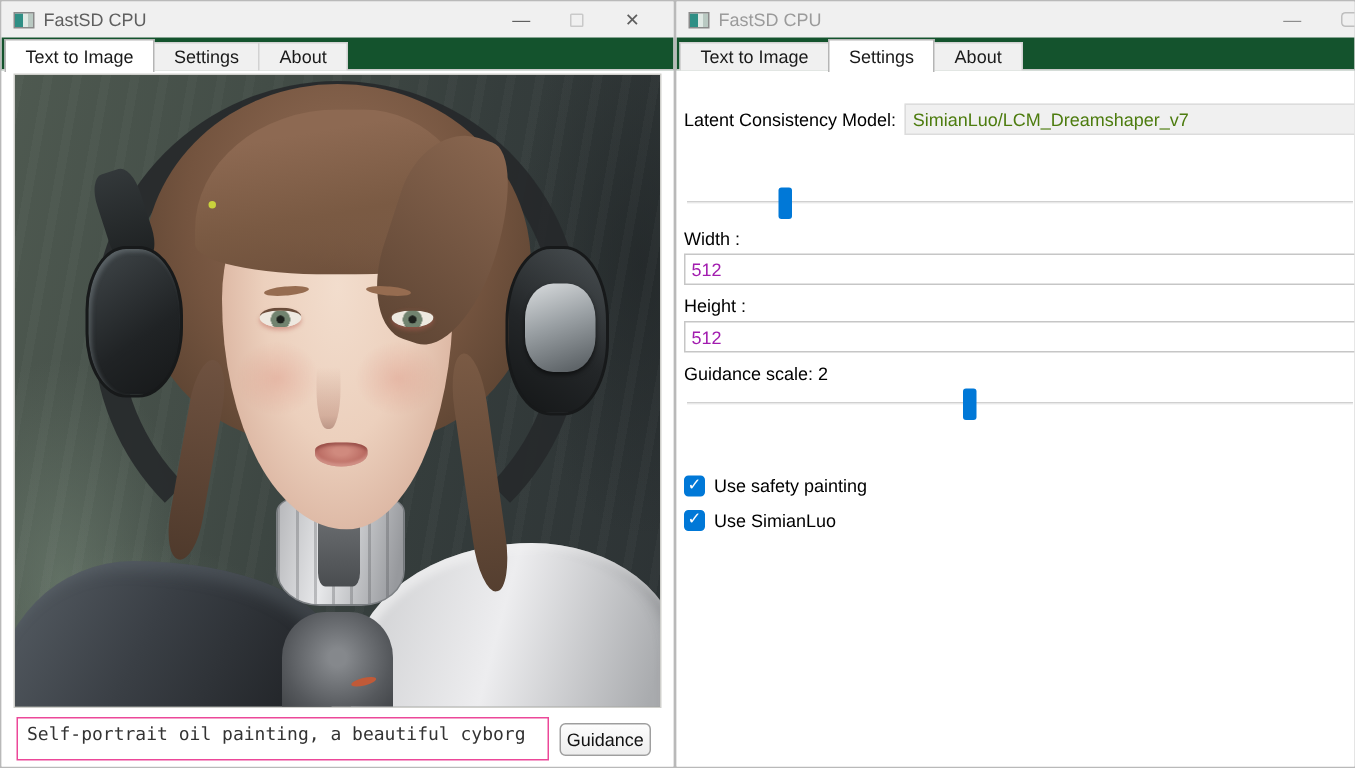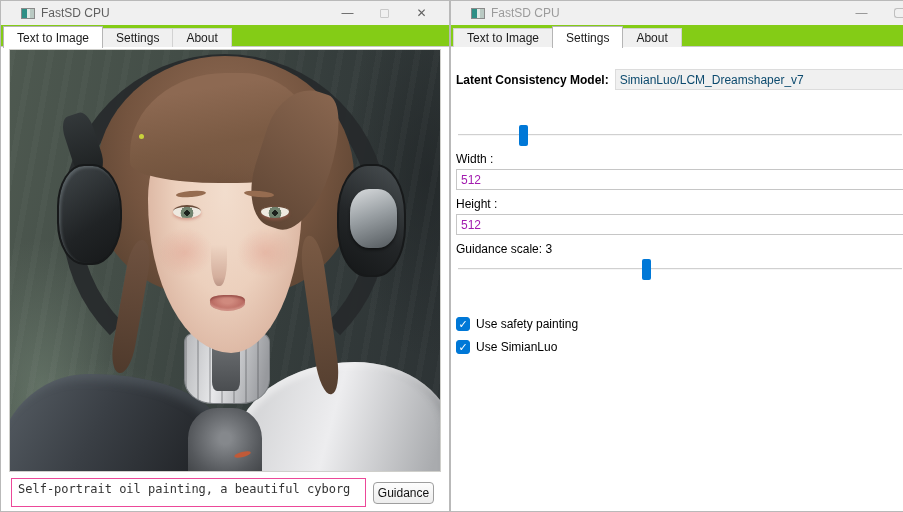--- a/index.html
+++ b/index.html
@@ -3,34 +3,34 @@
 <meta charset="utf-8">
 <style>
   * { box-sizing: border-box; margin: 0; padding: 0; }
   html,body { width: 903px; height: 512px; overflow: hidden; background: #fff;
     font-family: "Liberation Sans", sans-serif; font-size: 12px; color: #000; }
   .window { position: absolute; top: 0; height: 512px; background: #fff; border: 1px solid #b9b9b9; overflow: hidden; }
   #left-window  { left: 0; width: 450px; }
   #right-window { left: 450px; width: 454px; }
 
   
-  .titlebar { height: 24px; background: #f0f0f0; display: flex; align-items: center; padding-left: 20px; position: relative; }
+  .titlebar { height: 24px; background: #f0f0f0; display: flex; align-items: center; padding-left: 8px; position: relative; }
   .app-icon { width: 14px; height: 11px; border: 1px solid #8a8a8a; background: linear-gradient(90deg,#2f8f85 0 45%, #dfe9e4 45% 70%, #b9c9c2 70%); margin-right: 6px; flex: 0 0 auto; }
   .win-title { font-size: 12px; color: #5f5f5f; }
   #right-window .win-title { color: #9b9b9b; }
   .caption-buttons { position: absolute; right: 9px; top: 0; height: 24px; display: flex; }
   .cap-btn { width: 37px; height: 24px; display: flex; align-items: center; justify-content: center;
     color: #5f5f5f; font-size: 12px; cursor: default; }
   .cap-btn .boxglyph { width: 9px; height: 9px; border: 1px solid #c9c9c9; border-radius: 1px; }
   #right-window .caption-buttons { right: auto; left: 392px; }
   #right-window .cap-btn { color: #8d8d8d; }
   #right-window .boxglyph { border-color: #bfbfbf; width: 10px; height: 10px; border-radius: 3px 0 0 3px; border-right: none; }
 
   
-  .tabbar { height: 22px; background: #84cc16; display: flex; align-items: flex-end; padding-left: 2px; position: relative; }
+  .tabbar { height: 22px; background: #14532d; display: flex; align-items: flex-end; padding-left: 2px; position: relative; }
   .tabbar::after { content:""; position: absolute; left: 0; right: 0; bottom: 0; height: 1px; background: #c9c9c9; }
   .tab { position: relative; padding: 0 13px; height: 19px; line-height: 19px; font-size: 12px;
     background: #f0f0f0; border: 1px solid #d2d2d2; border-bottom: none; margin-right: -1px; color: #1a1a1a; z-index: 1; }
   .tab.active { background: #fff; border-color: #b5b5b5; height: 22px; line-height: 22px; z-index: 3; margin-bottom: -1px; }
 
   .content { position: relative; background: #fff; height: calc(512px - 46px); }
 
   
   .art { position: absolute; left: 8px; top: 2px; width: 432px; height: 423px; overflow: hidden;
     border: 1px solid #cfcfcb; box-shadow: inset 0 0 0 2px #dddcd6, inset 0 0 46px rgba(0,0,0,.45); }
@@ -107,32 +107,32 @@
   .prompt-input { position: absolute; left: 0; top: 0; width: 355px; height: 29px; border: 1px solid #ec4899;
     font-family: "DejaVu Sans Mono", monospace; font-size: 12px; color: #333; padding: 2px 6px 10px 6px; background: #fff; outline: none; }
   .generate-btn { position: absolute; left: 362px; top: 4px; width: 61px; height: 22px; border: 1px solid #9e9e9e;
     border-radius: 4px; background: linear-gradient(#fdfdfd, #ededed); font-size: 12px; font-family: inherit; color: #111; }
 
   
   .settings-pane { position: relative; height: 100%; }
   .row { position: absolute; left: 5px; right: -1px; display: flex; align-items: center; }
   .lbl { font-size: 12px; color: #000; white-space: nowrap; }
   .field { height: 21px; border: 1px solid #c6c6c6; font-size: 12px; font-family: inherit; padding: 0 4px; color: #a21caf; width: 100%; outline: none; }
-  .field.dim { background: #f0f0f0; border-color: #dcdcdc; color: #0c4a6e; }
+  .field.dim { background: #f0f0f0; border-color: #dcdcdc; color: #4d7c0f; }
   .slider { position: absolute; left: 5px; right: -1px; height: 21px; }
   .slider-track { position: absolute; left: 2px; right: 2px; top: 9px; height: 2px; background: #e7e7e7;
     border-top: 1px solid #d0d0d0; border-bottom: 1px solid #f6f6f6; }
   .slider-handle { position: absolute; top: 0; width: 9px; height: 21px; background: #0078d7; border-radius: 2px; }
   .checkbox { width: 14px; height: 14px; border: 1px solid #8a8a8a; border-radius: 3px; background: #fff;
     display: flex; align-items: center; justify-content: center; flex: 0 0 auto; }
   .checkbox.checked { background: #0078d7; border-color: #0078d7; color: #fff; font-size: 11px; line-height: 13px; }
   .check-glyph { font-size: 11px; color: #fff; transform: translateY(-0.5px); }
   .cb-label { margin-left: 6px; }
 
-  #row-model   { top: 22px; } #row-model .lbl { margin-right: 6px; font-weight: bold; }
+  #row-model   { top: 22px; } #row-model .lbl { margin-right: 6px; }
   #lbl-steps   { top: 58px; }
   #slider-steps{ top: 78px; }
   #lbl-width   { top: 105px; }
   #row-width   { top: 122px; }
   #lbl-height  { top: 150px; }
   #row-height  { top: 167px; }
   #lbl-guidance{ top: 195px; }
   #slider-guid { top: 212px; }
   #row-seed    { top: 241px; } #row-seed .cb-label { margin-right: 12px; }
   #row-safety  { top: 270px; }
@@ -235,21 +235,21 @@
     <span class="lbl abs-lbl" id="lbl-width">Width :</span>
     <div class="row" id="row-width">
       <input class="field" type="text" value="512" style="">
     </div>
 
     <span class="lbl abs-lbl" id="lbl-height">Height :</span>
     <div class="row" id="row-height">
       <input class="field" type="text" value="512" style="">
     </div>
 
-    <span class="lbl abs-lbl" id="lbl-guidance">Guidance scale: 3</span>
+    <span class="lbl abs-lbl" id="lbl-guidance">Guidance scale: 2</span>
     <div class="slider" id="slider-guid">
       <div class="slider-track"></div>
       <div class="slider-handle" style="left: 41.5%;"></div>
     </div>
 
 
     <div class="row" id="row-safety">
       <span class="checkbox checked">
           <span class="check-glyph">✓</span>
         </span>

